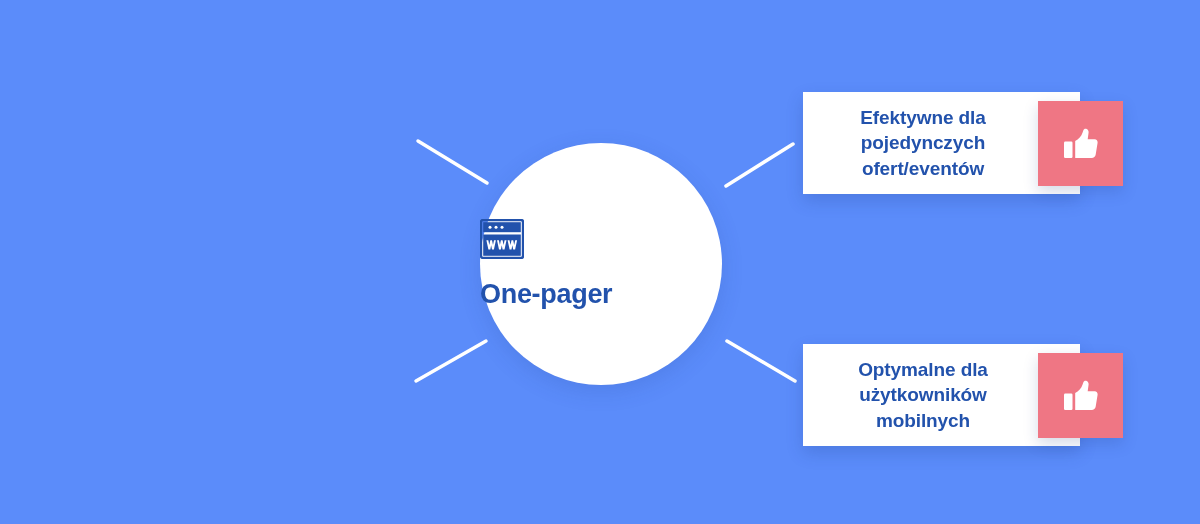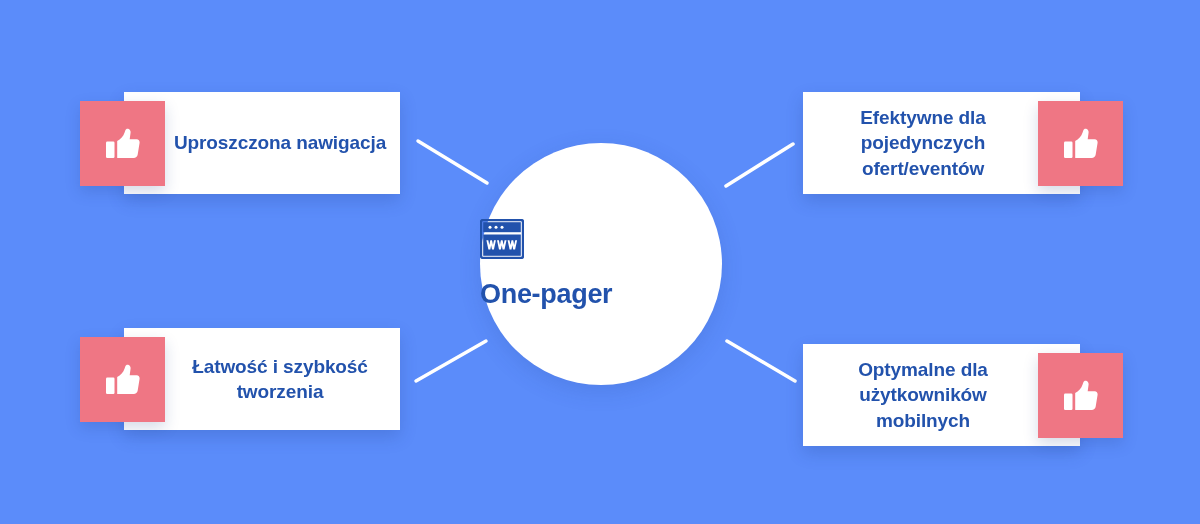--- a/index.html
+++ b/index.html
@@ -147,52 +147,32 @@
       <rect x="3.2" y="15.5" width="37.6" height="21.3" fill="#2252ac"></rect>
       <g fill="#ffffff">
         <path d="M6.4 21.2 L8.3 21.2 L9.3 26.1 L10.3 21.2 L12.0 21.2 L13.0 26.1 L14.0 21.2 L15.9 21.2 L13.9 30.6 L12.0 30.6 L11.15 26.2 L10.3 30.6 L8.4 30.6 Z"></path>
         <path d="M17.0 21.2 L18.9 21.2 L19.9 26.1 L20.9 21.2 L22.6 21.2 L23.6 26.1 L24.6 21.2 L26.5 21.2 L24.5 30.6 L22.6 30.6 L21.75 26.2 L20.9 30.6 L19.0 30.6 Z"></path>
         <path d="M27.6 21.2 L29.5 21.2 L30.5 26.1 L31.5 21.2 L33.2 21.2 L34.2 26.1 L35.2 21.2 L37.1 21.2 L35.1 30.6 L33.2 30.6 L32.35 26.2 L31.5 30.6 L29.6 30.6 Z"></path>
       </g>
     </svg>
     <div id="center-label">One-pager</div>
   </div>
 
-  <div class="card" id="card-top-left">
-    <div class="card-panel"></div>
-    <div class="icon-box">
-      <svg viewBox="0 0 40 40" aria-hidden="true">
-        <rect x="3" y="17.5" width="8.5" height="16.5" rx="1.2" fill="#ffffff"></rect>
-        <path d="M14.2 34 L14.2 17.0 C17.6 15.4 20.4 12.4 21.6 8.6 L22.3 6.4 C22.7 5.1 24.0 4.4 25.2 4.8 C26.8 5.3 27.8 6.9 27.6 8.6 L26.7 15.3 L33.6 15.3 C35.5 15.3 36.9 17.0 36.6 18.8 L34.7 30.6 C34.4 32.6 32.7 34 30.7 34 Z" fill="#ffffff"></path>
-      </svg>
-    </div>
-    <div class="card-text">Uproszczona nawigacja</div>
-  </div>
 
   <div class="card" id="card-top-right">
     <div class="card-panel"></div>
     <div class="icon-box">
       <svg viewBox="0 0 40 40" aria-hidden="true">
         <rect x="3" y="17.5" width="8.5" height="16.5" rx="1.2" fill="#ffffff"></rect>
         <path d="M14.2 34 L14.2 17.0 C17.6 15.4 20.4 12.4 21.6 8.6 L22.3 6.4 C22.7 5.1 24.0 4.4 25.2 4.8 C26.8 5.3 27.8 6.9 27.6 8.6 L26.7 15.3 L33.6 15.3 C35.5 15.3 36.9 17.0 36.6 18.8 L34.7 30.6 C34.4 32.6 32.7 34 30.7 34 Z" fill="#ffffff"></path>
       </svg>
     </div>
     <div class="card-text">Efektywne dla pojedynczych ofert/eventów</div>
   </div>
 
-  <div class="card" id="card-bottom-left">
-    <div class="card-panel"></div>
-    <div class="icon-box">
-      <svg viewBox="0 0 40 40" aria-hidden="true">
-        <rect x="3" y="17.5" width="8.5" height="16.5" rx="1.2" fill="#ffffff"></rect>
-        <path d="M14.2 34 L14.2 17.0 C17.6 15.4 20.4 12.4 21.6 8.6 L22.3 6.4 C22.7 5.1 24.0 4.4 25.2 4.8 C26.8 5.3 27.8 6.9 27.6 8.6 L26.7 15.3 L33.6 15.3 C35.5 15.3 36.9 17.0 36.6 18.8 L34.7 30.6 C34.4 32.6 32.7 34 30.7 34 Z" fill="#ffffff"></path>
-      </svg>
-    </div>
-    <div class="card-text">Łatwość i szybkość tworzenia</div>
-  </div>
 
   <div class="card" id="card-bottom-right">
     <div class="card-panel"></div>
     <div class="icon-box">
       <svg viewBox="0 0 40 40" aria-hidden="true">
         <rect x="3" y="17.5" width="8.5" height="16.5" rx="1.2" fill="#ffffff"></rect>
         <path d="M14.2 34 L14.2 17.0 C17.6 15.4 20.4 12.4 21.6 8.6 L22.3 6.4 C22.7 5.1 24.0 4.4 25.2 4.8 C26.8 5.3 27.8 6.9 27.6 8.6 L26.7 15.3 L33.6 15.3 C35.5 15.3 36.9 17.0 36.6 18.8 L34.7 30.6 C34.4 32.6 32.7 34 30.7 34 Z" fill="#ffffff"></path>
       </svg>
     </div>
     <div class="card-text">Optymalne dla użytkowników mobilnych</div>

